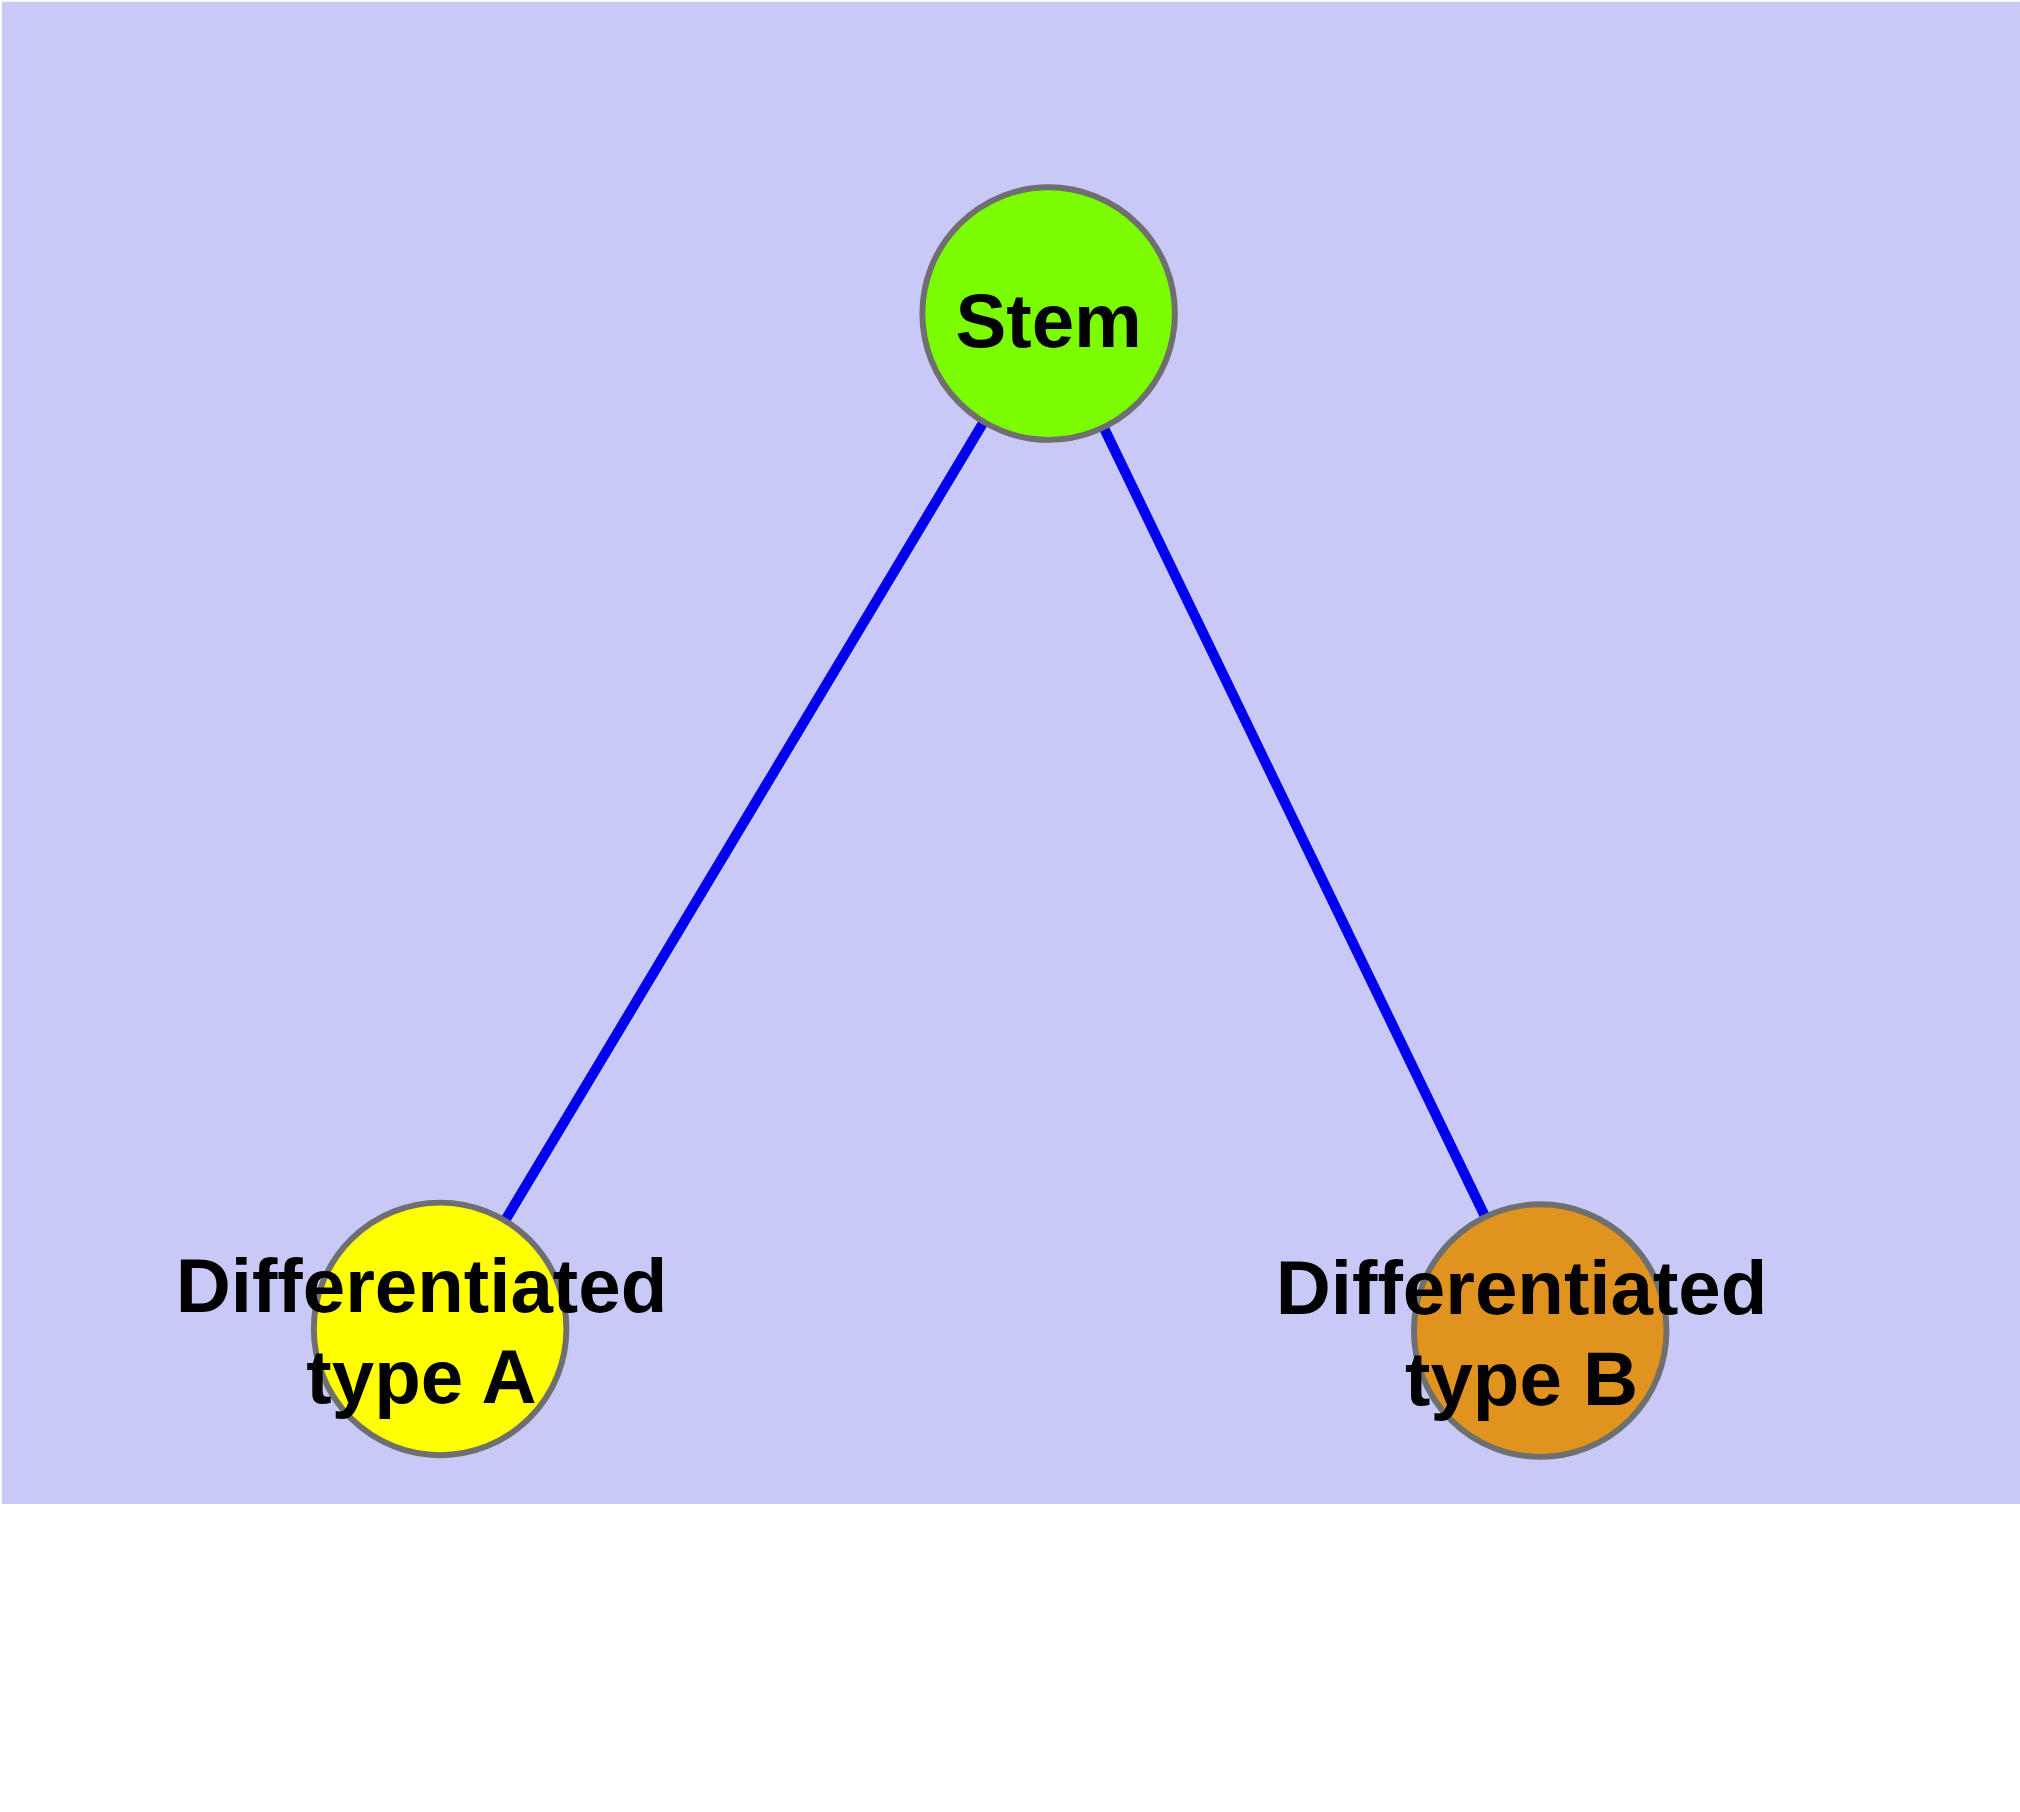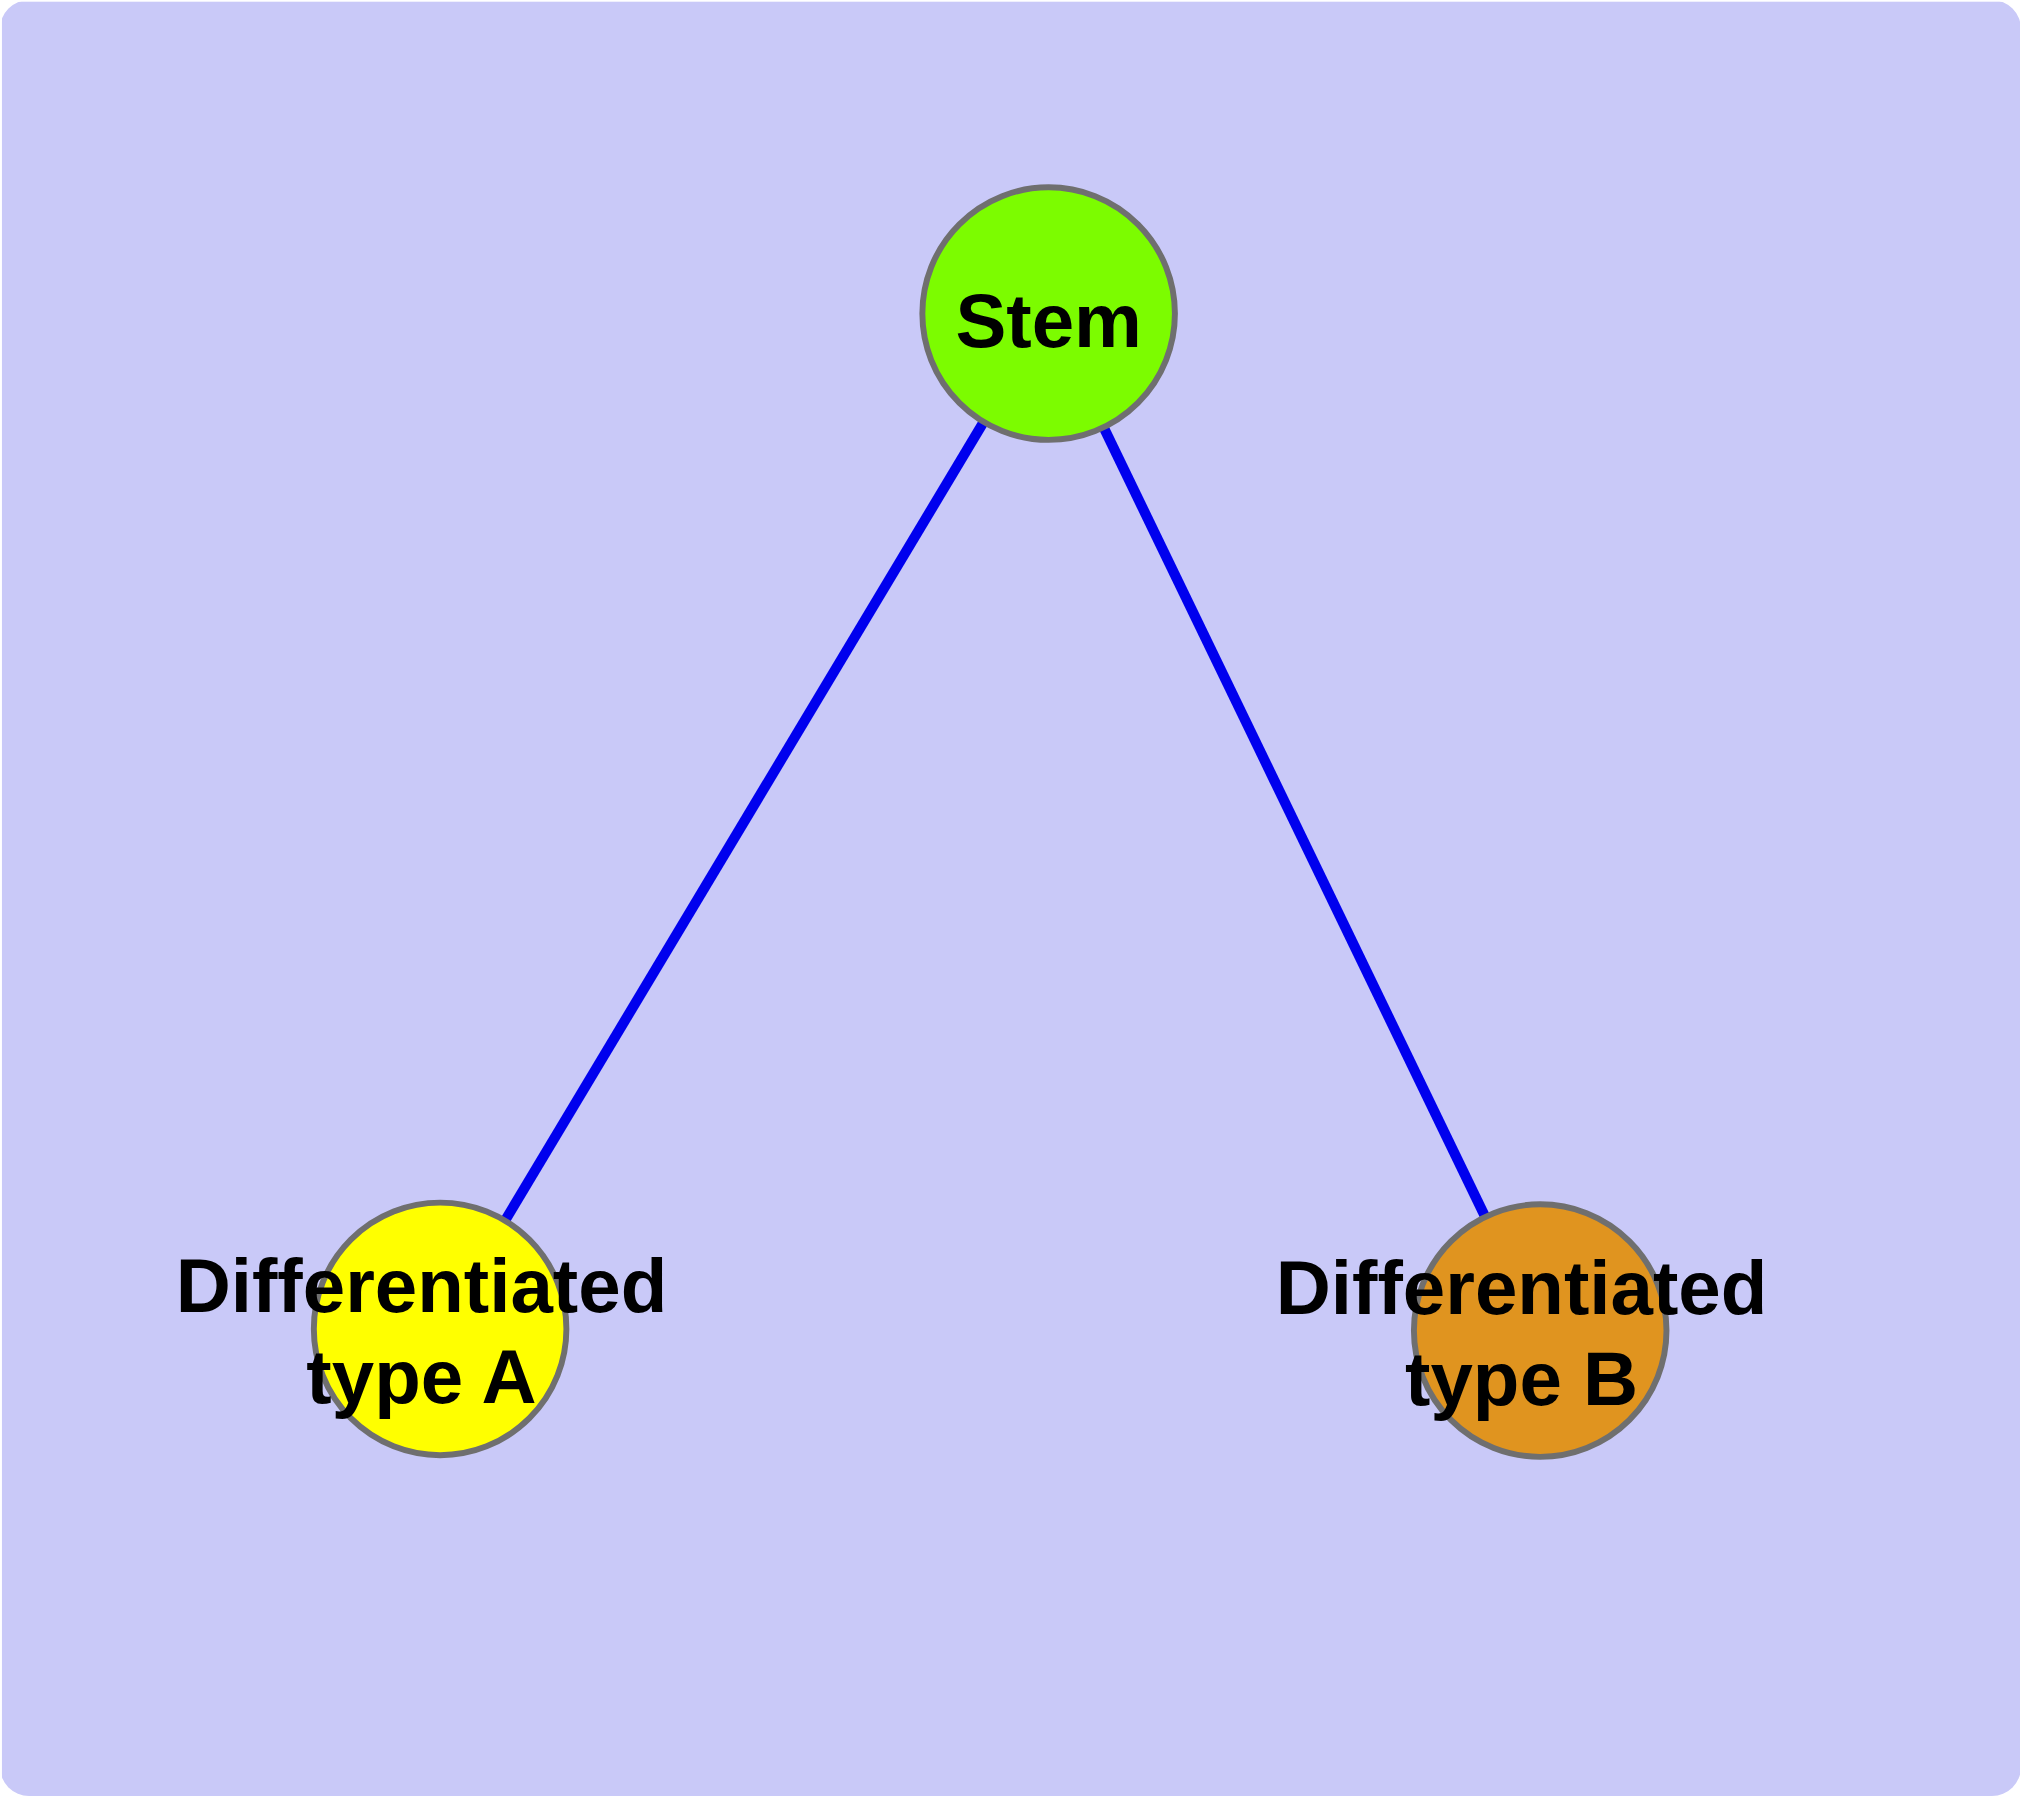--- a/index.html
+++ b/index.html
@@ -4,24 +4,23 @@
 <style>
   html, body {
     margin: 0;
     padding: 0;
     background: #ffffff;
     font-family: "Liberation Sans", sans-serif;
   }
   .page {
     position: relative;
     width: 2021px;
-    height: 1796px;
+    height: 1504px;
     background: #ffffff;
     overflow: hidden;
-    border-radius: 29px;
   }
   svg {
     display: block;
   }
   .node-label {
     font-family: "Liberation Sans", "DejaVu Sans", sans-serif;
     font-weight: bold;
   }
 </style>
 </head>

